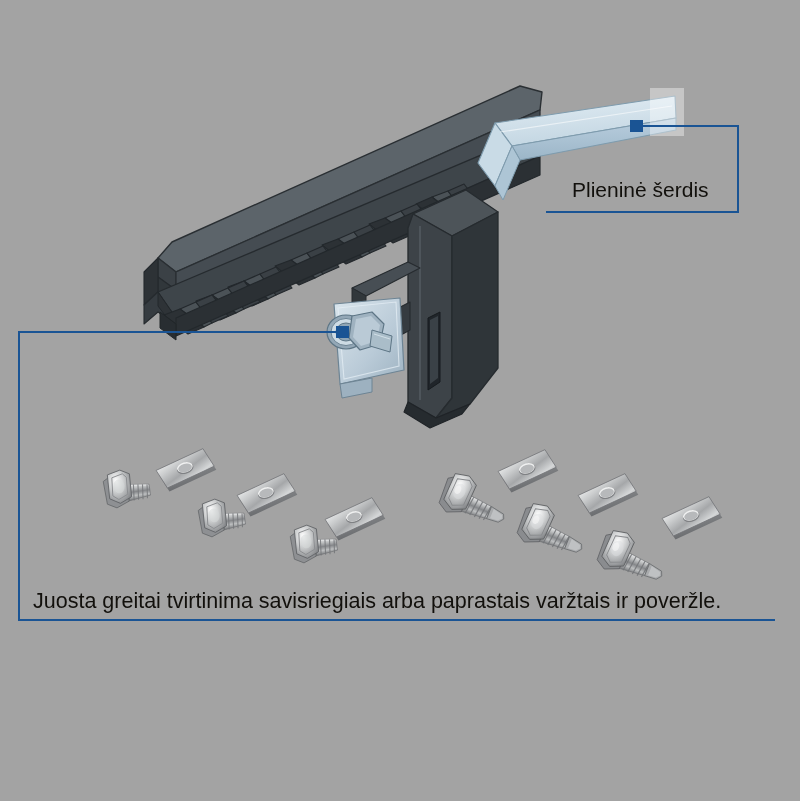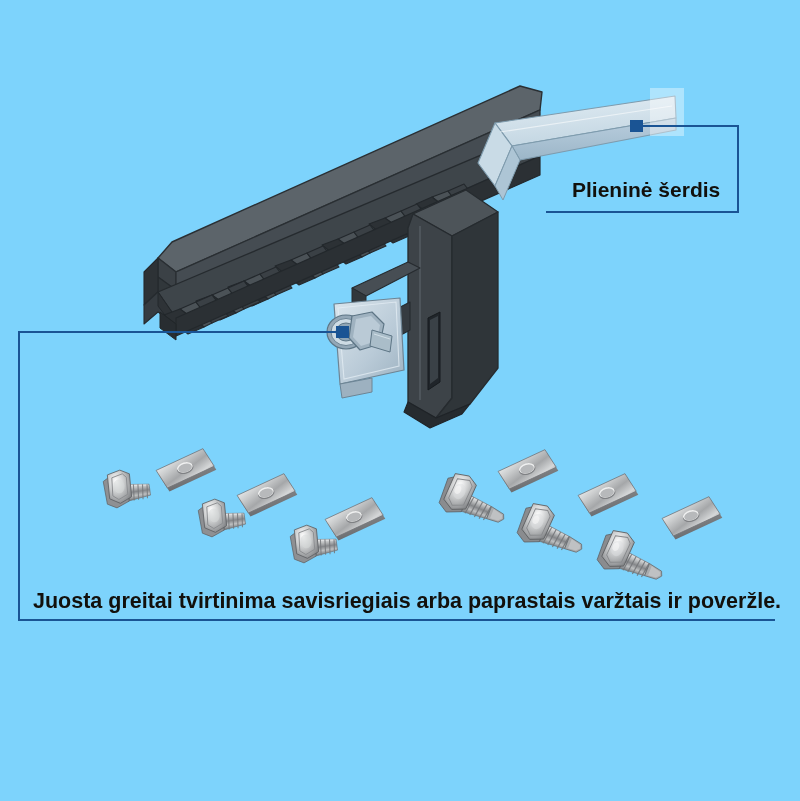--- a/index.html
+++ b/index.html
@@ -4,24 +4,23 @@
 <style>
   html, body {
     margin: 0;
     padding: 0;
     background: #ffffff;
   }
   #page {
     position: relative;
     width: 800px;
     height: 801px;
-    background: #7dd3fc;
+    background: #a3a3a3;
     overflow: hidden;
     font-family: "Liberation Sans", sans-serif;
-    font-weight: bold;
   }
   #figure-svg {
     position: absolute;
     left: 0;
     top: 0;
     width: 800px;
     height: 801px;
   }
   .callout-text {
     font-family: "Liberation Sans", sans-serif;

